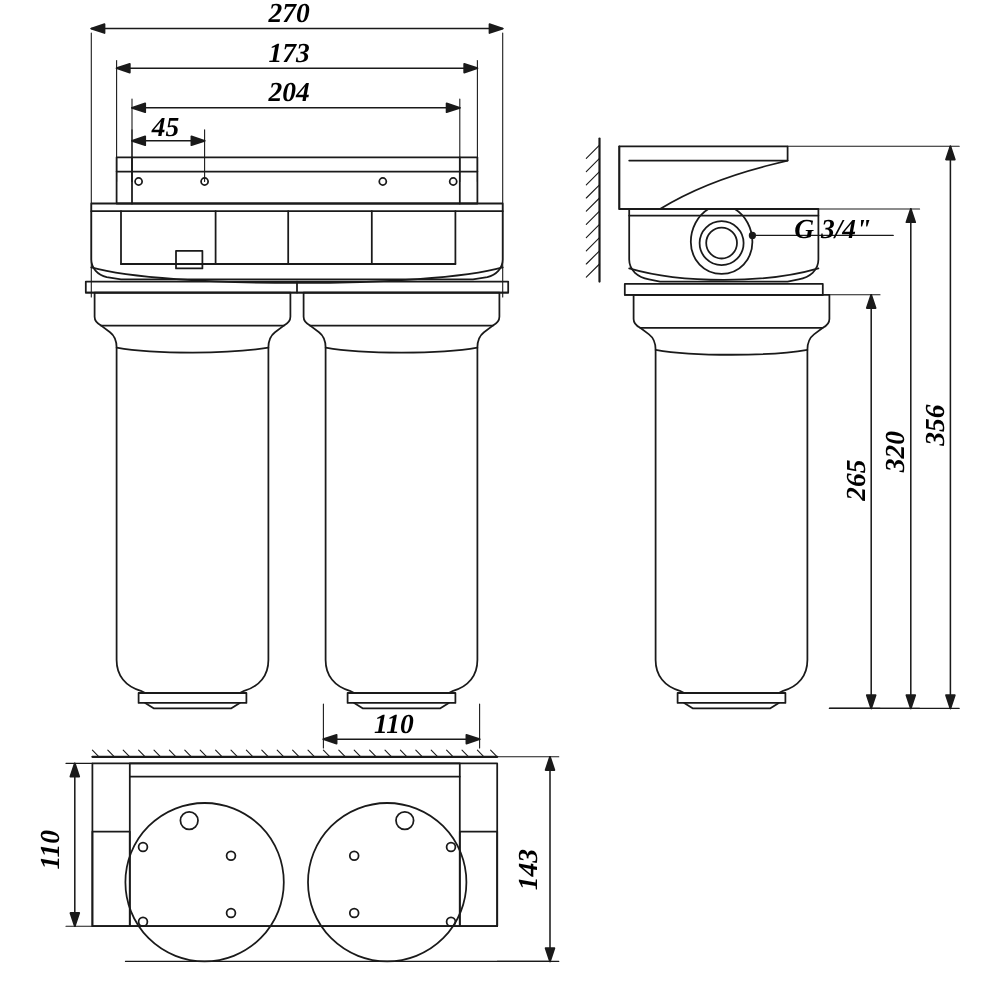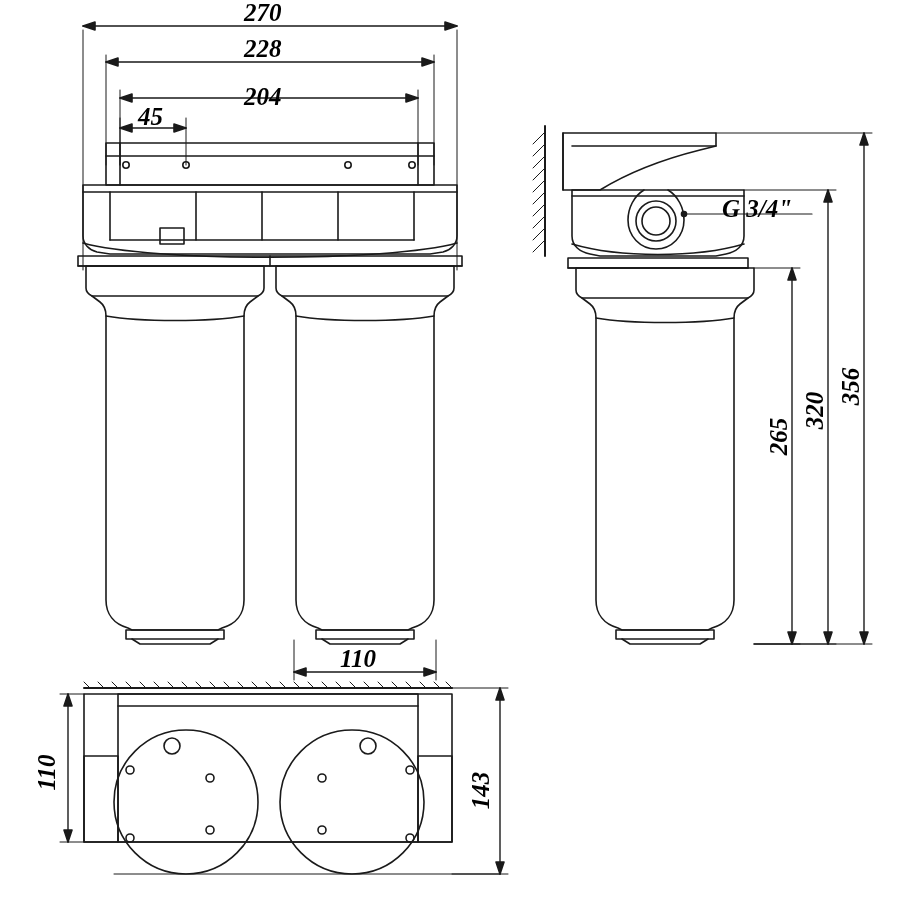--- a/index.html
+++ b/index.html
@@ -267,23 +267,23 @@
         <path d="M500 688 L496 700 L504 700 Z" fill="#1a1a1a"></path>
         <path d="M500 874 L496 862 L504 862 Z" fill="#1a1a1a"></path>
 
         <line x1="114" y1="874" x2="500" y2="874" stroke-width="1"></line>
       </g>
     </g>
   </svg>
 
   <div class="dim-label" style="left:244px; top:0px;text-align:right;">270</div>
 
-  <div class="dim-label" style="left:244px; top:36px;">228</div>
-
-  <div class="dim-label" style="left:244px; top:84px;">204</div>
+  <div class="dim-label" style="left:244px; top:36px;">173</div>
+
+  <div class="dim-label" style="left:244px; top:72px;">204</div>
 
   <div class="dim-label" style="left:138px; top:104px;font-style:italic;">45</div>
 
   <div class="dim-label" style="left:340px; top:646px;">110</div>
 
   <div class="dim-label" style="left:722px; top:196px;">G 3/4"</div>
 
   <div class="dim-label rot90" style="left:760px; top:424px;">265</div>
 
   <div class="dim-label rot90" style="left:796px; top:398px;">320</div>

